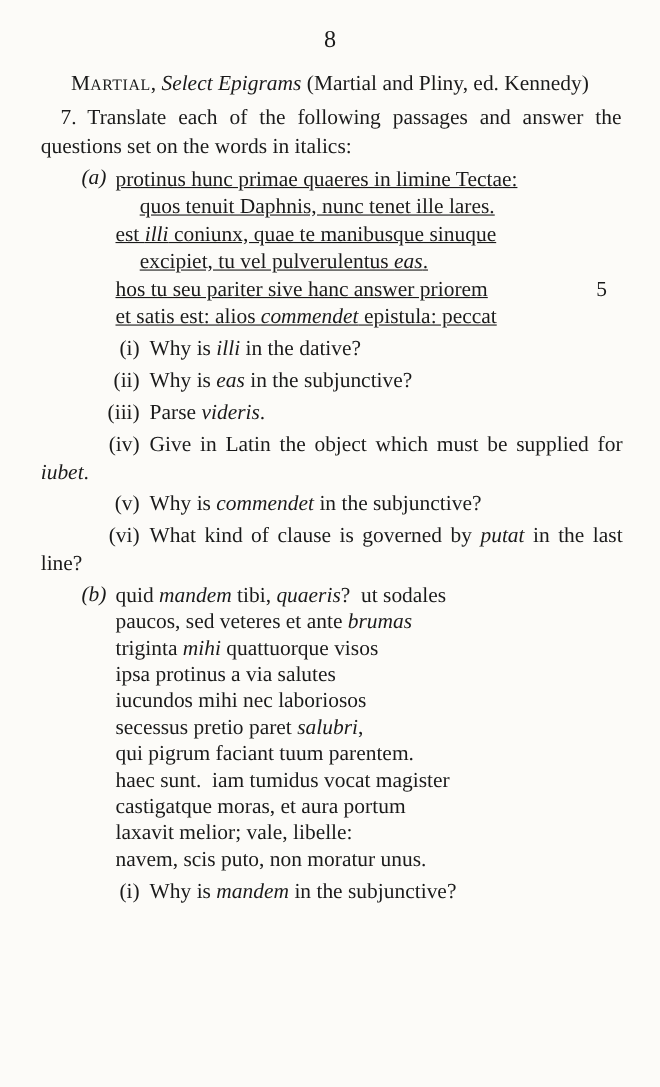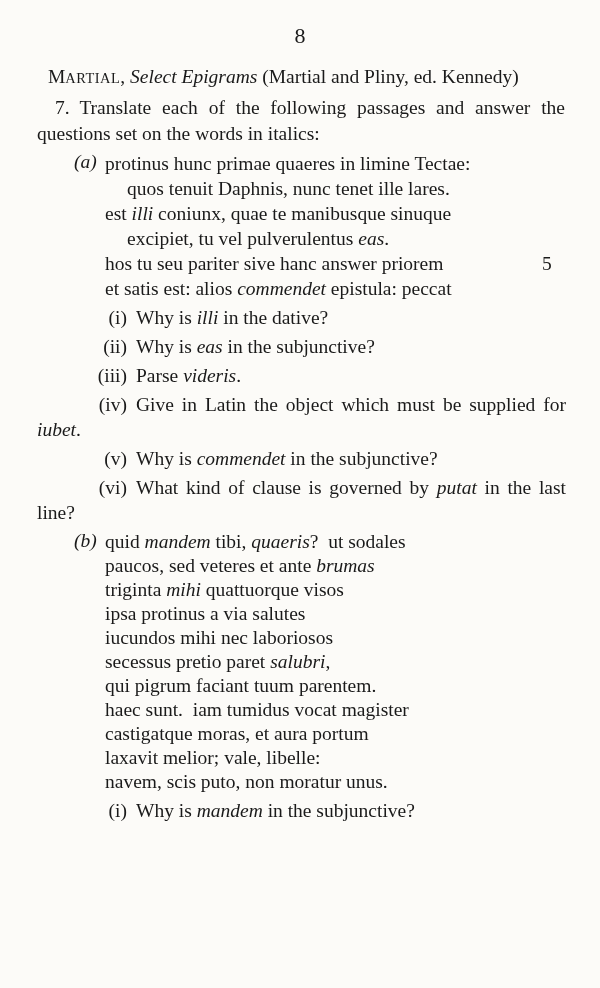--- a/index.html
+++ b/index.html
@@ -18,38 +18,38 @@
   .sc { font-size: 0.74em; letter-spacing: 0.5px; }
 
   .pagenum {
     padding-top: 22px;
     text-align: center;
     font-size: 22px;
     line-height: 28px;
   }
   .heading {
     margin-top: 14px;
+    text-align: center;
     line-height: 25px;
     white-space: nowrap;
-    margin-left: 48px;
   }
   .intro {
     margin: 4px 35px 0 37px;
     text-indent: 18px;
     line-height: 26px;
     text-align: justify;
   }
 
   .passage {
     position: relative;
     margin-left: 105px;
     margin-right: 20px;
   }
   .passage-a { margin-top: 4px; }
-  .passage-a .vline { line-height: 25px; }
+  .passage-a .vline { line-height: 25px; text-decoration: underline; }
   .passage-b { margin-top: 5px; }
   .passage-b .vline { line-height: 24px; }
   .plabel {
     position: absolute;
     left: -31px;
     top: 0;
     font-style: italic;
   }
   .vline { position: relative; white-space: nowrap; }
   .vline.indent { padding-left: 22px; }

